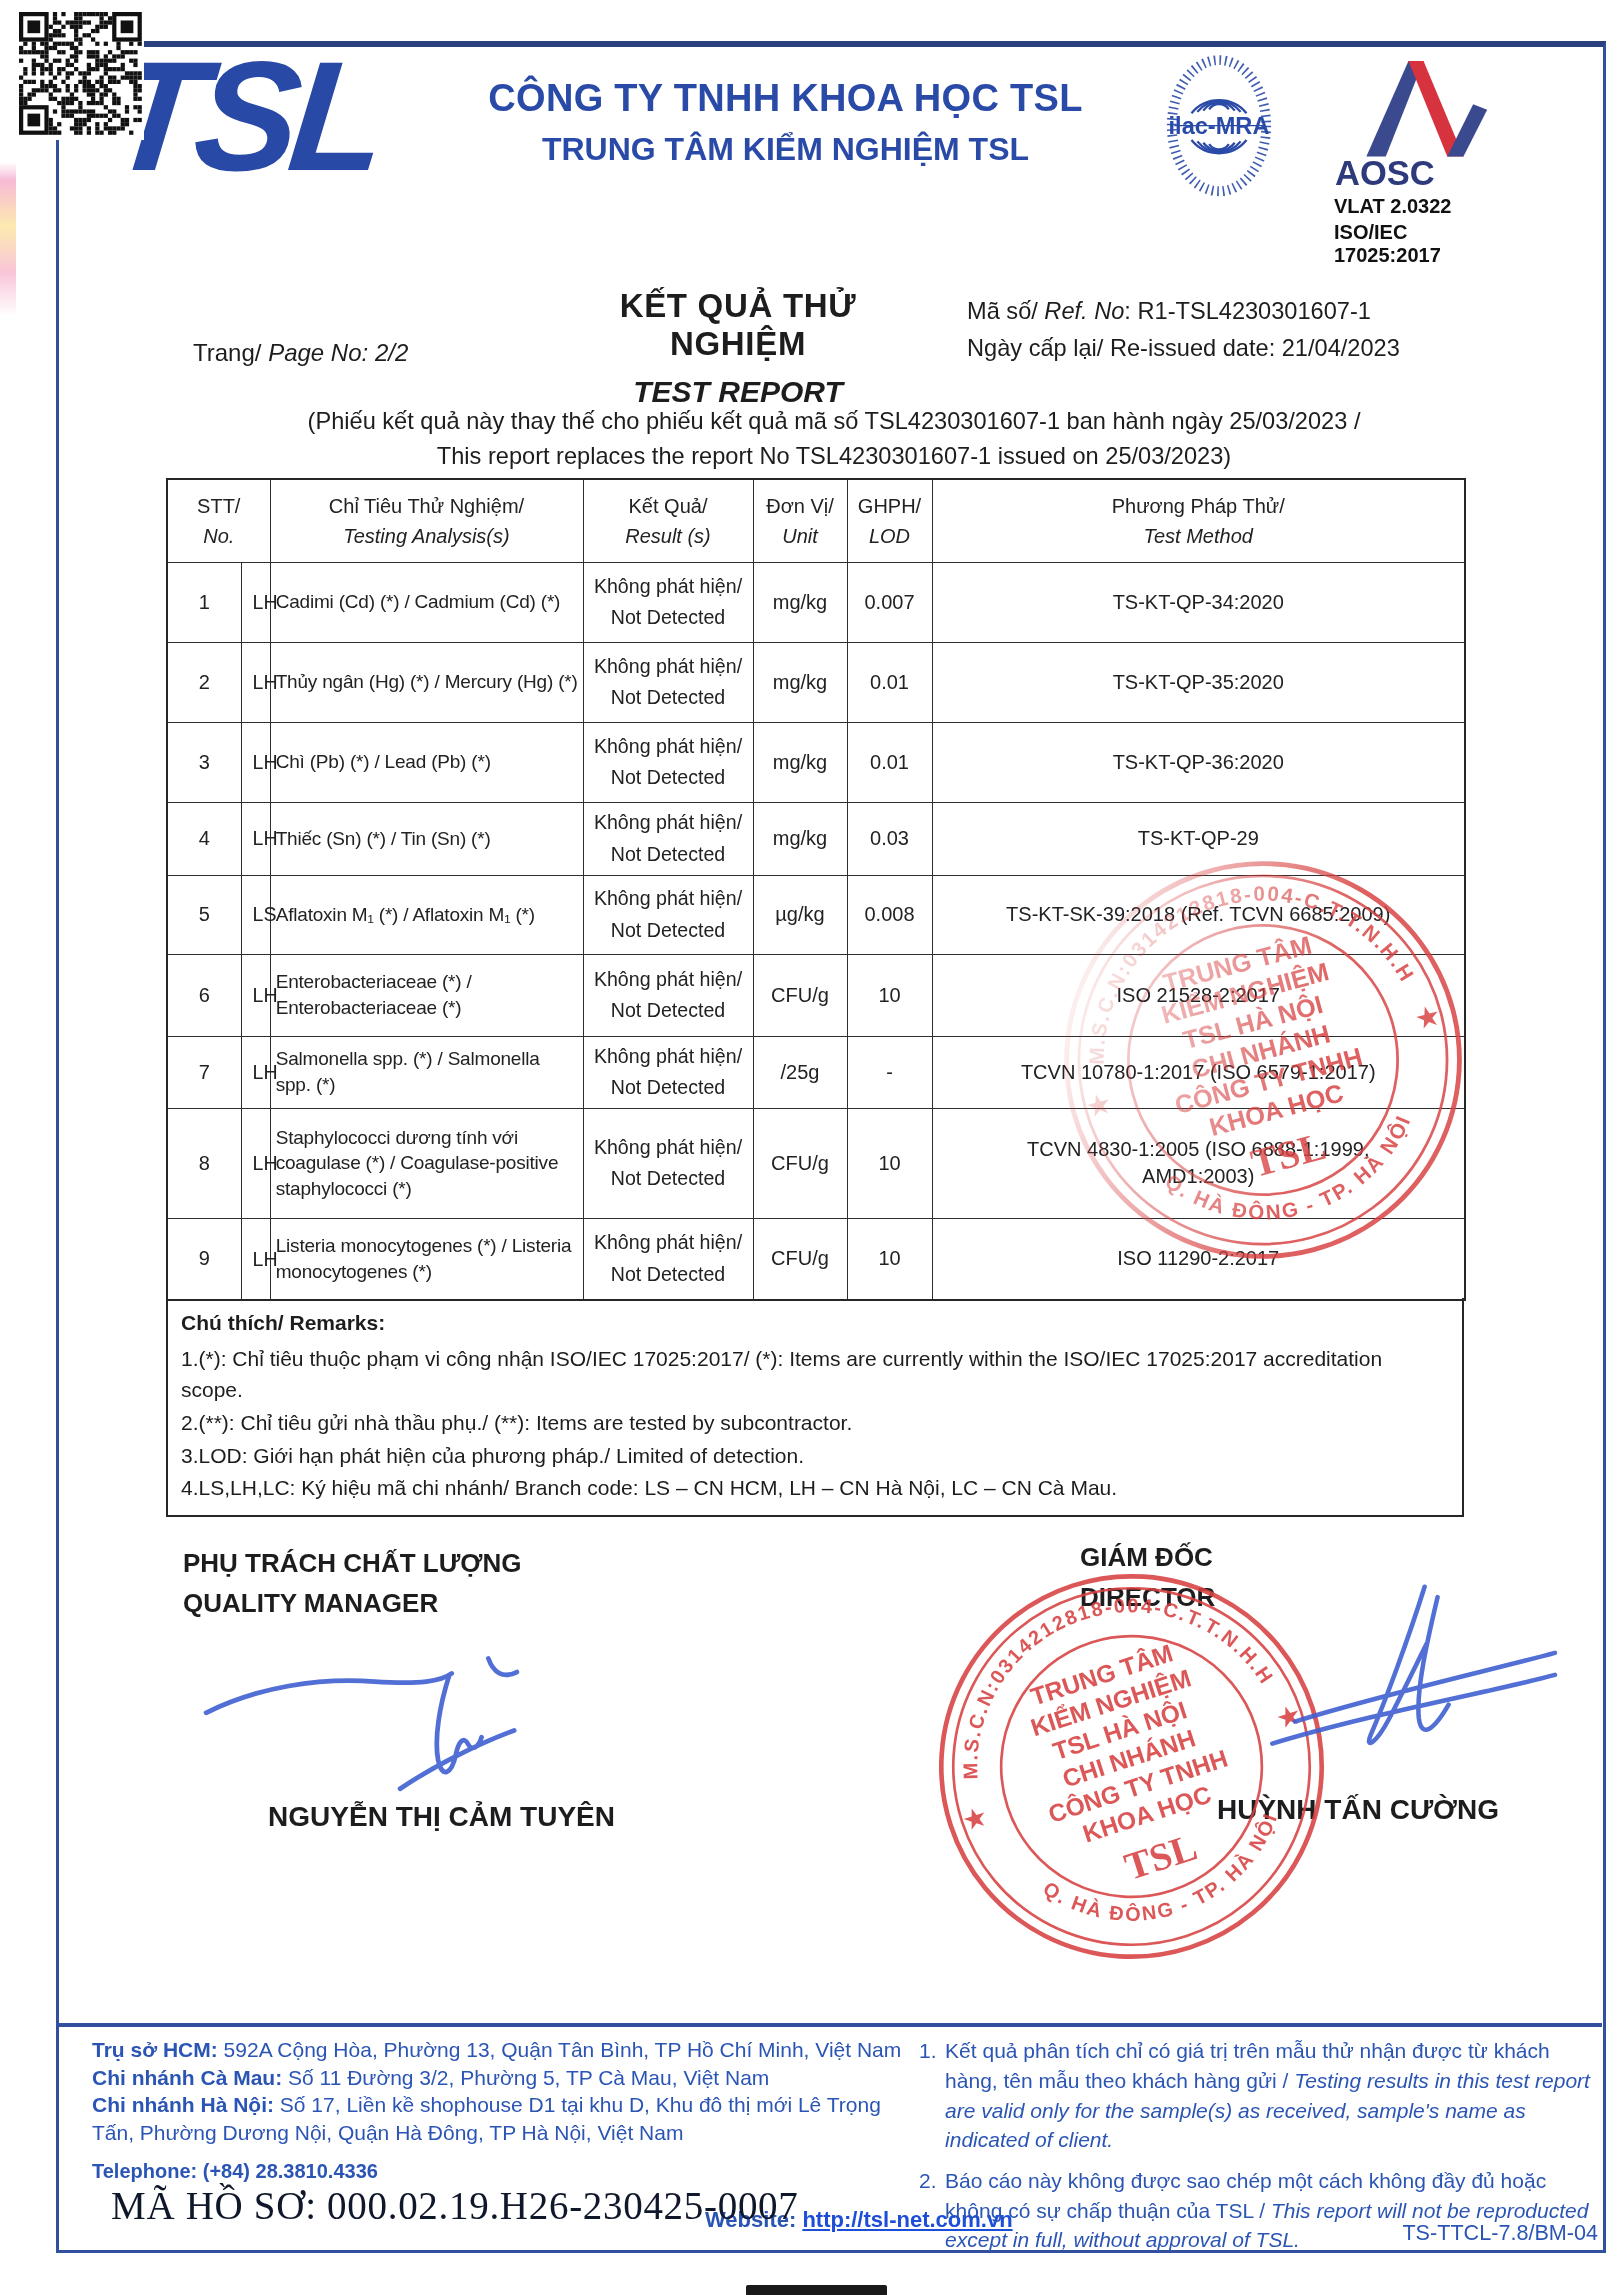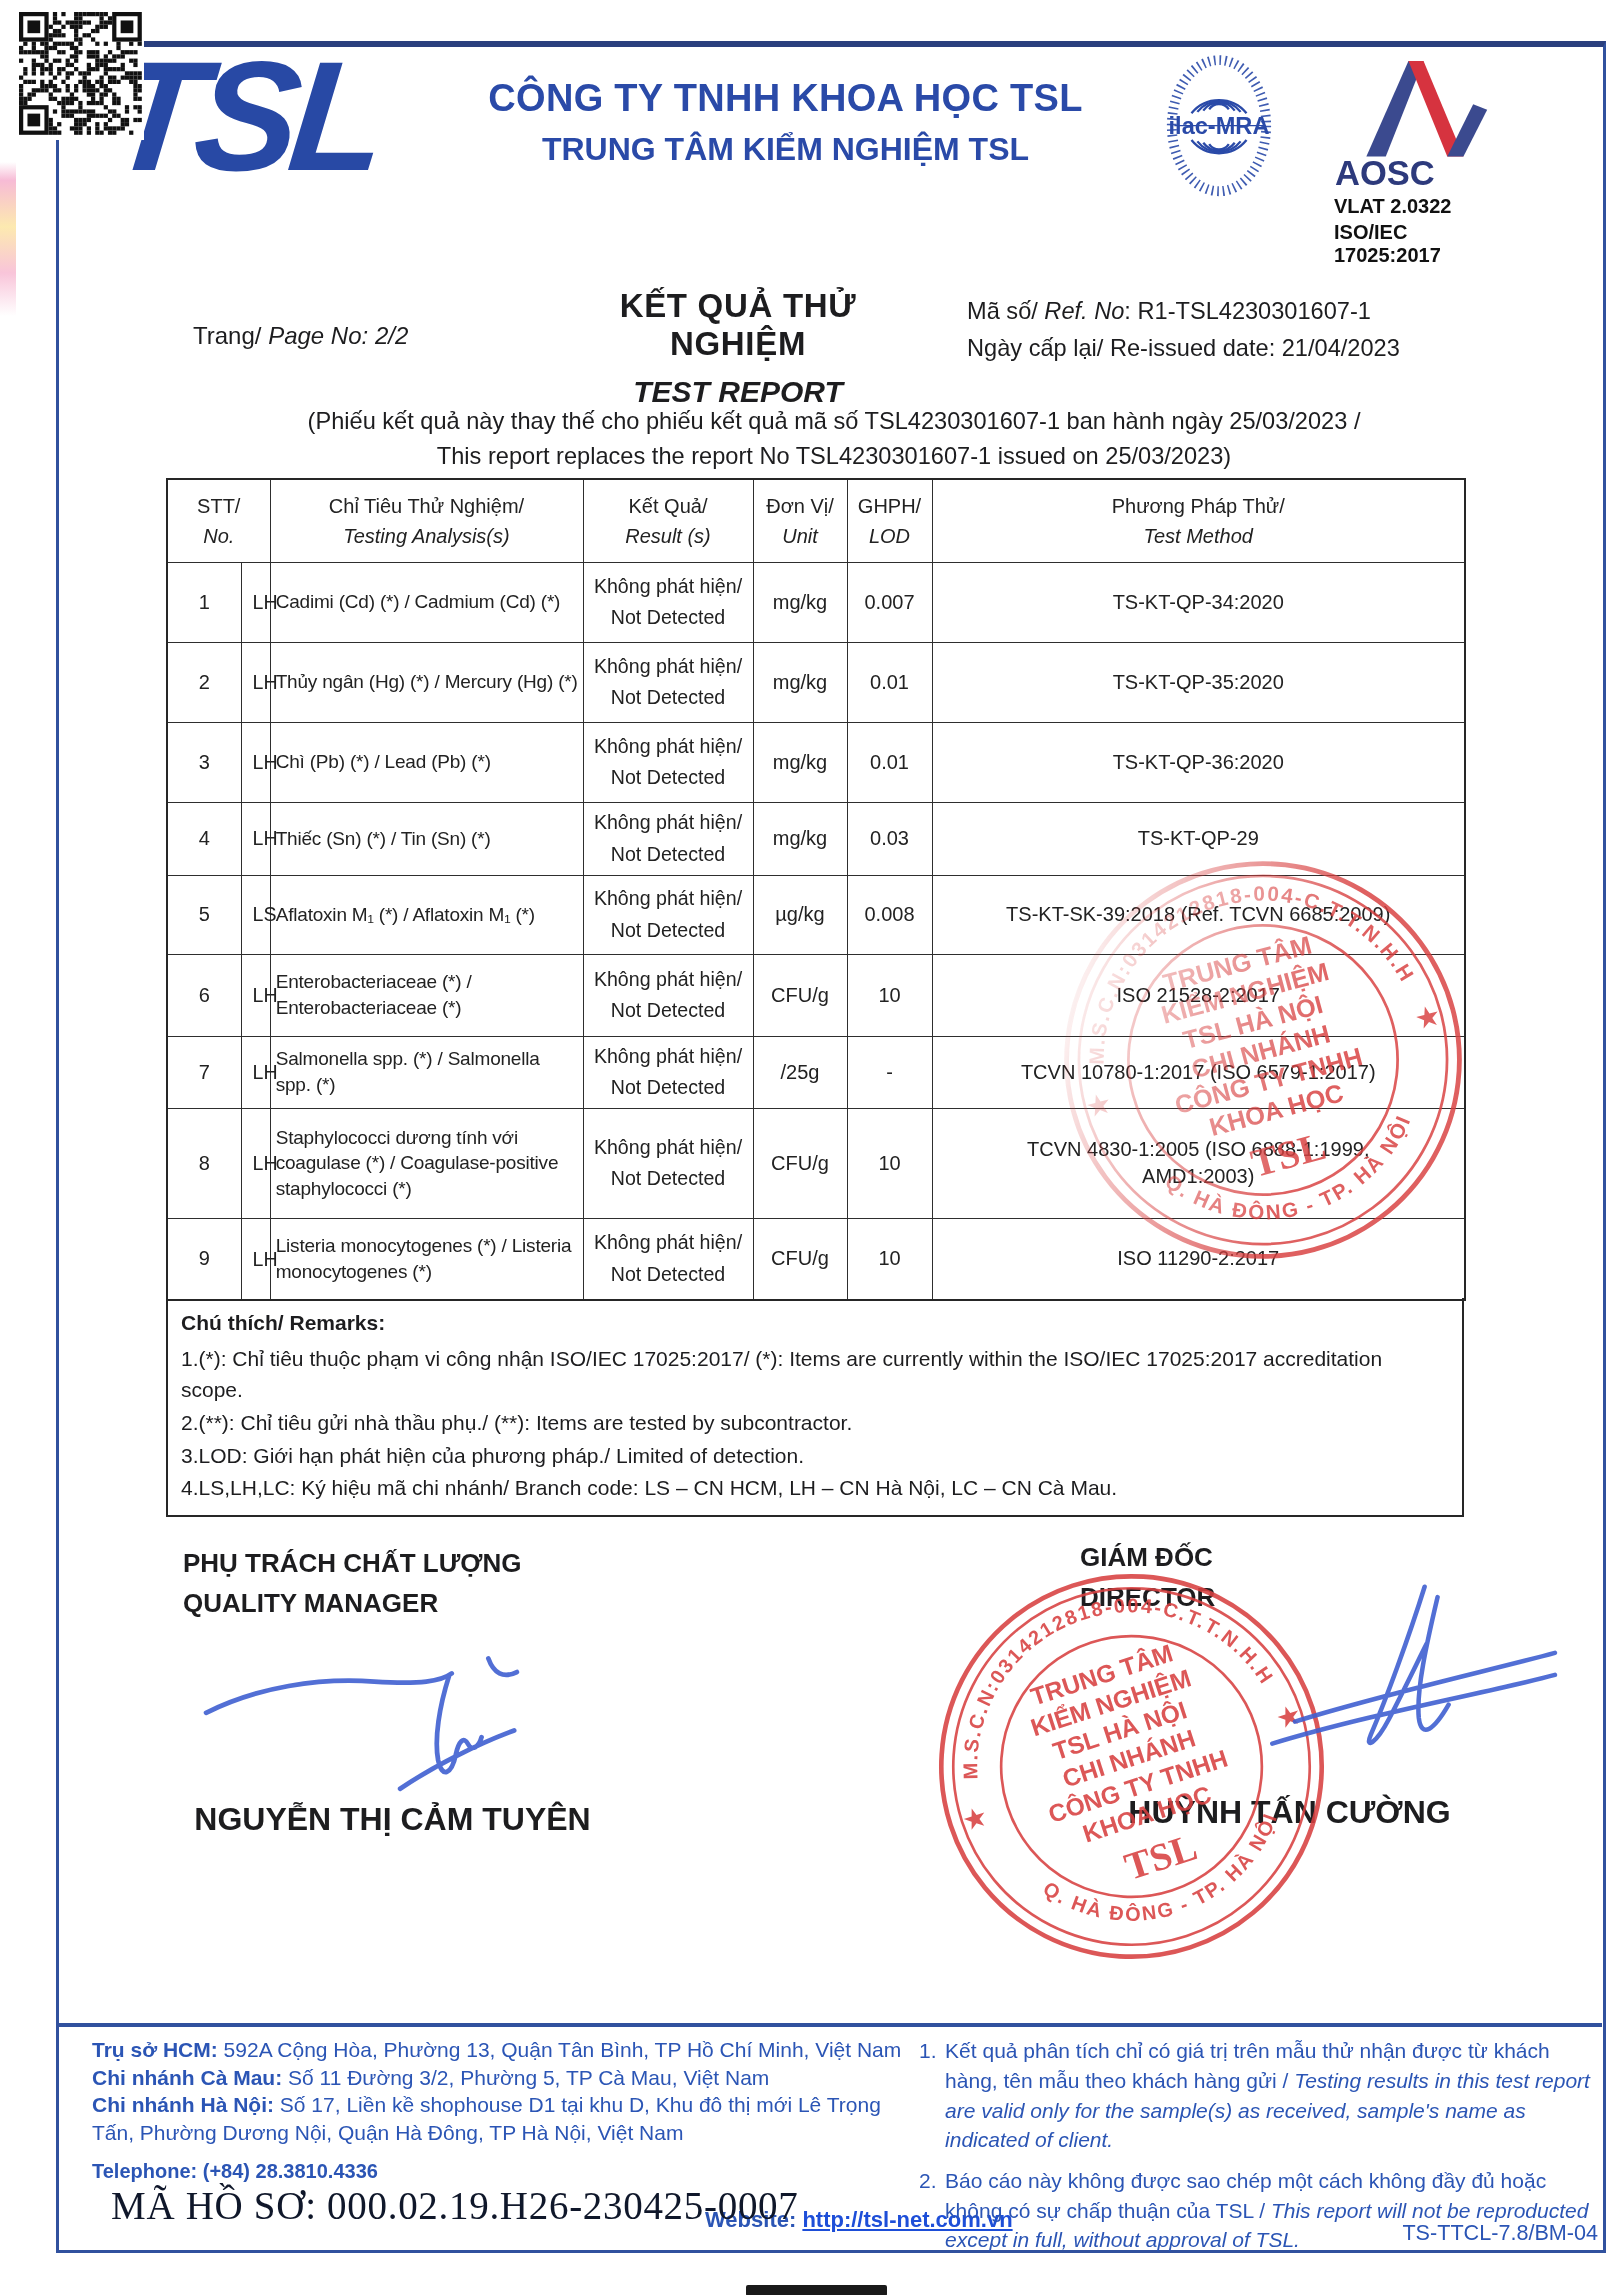--- a/index.html
+++ b/index.html
@@ -23,21 +23,21 @@
     color:#2849a5;letter-spacing:-9.2px;transform:skewX(-6deg);z-index:1}
   .company{left:419px;top:77px;width:733px;text-align:center;color:#2a4aa8}
   .company .l1{font-size:38px;font-weight:bold;letter-spacing:0.3px}
   .company .l2{font-size:32px;font-weight:bold;margin-top:10.5px}
   .ilac{left:1160px;top:47px;width:118px;height:158px}
   .aosc{left:1334px;top:46px;width:178px;text-align:left}
   .aosc .vlat{font-size:20px;font-weight:bold;color:#111;margin-top:1.3px}
   .aosc .iso{font-size:20px;font-weight:bold;color:#111;margin-top:2.6px}
 
   
-  .pageno{left:193px;top:322px;font-size:24px}
+  .pageno{left:193px;top:339px;font-size:24px}
   .titleblock{left:548px;top:287px;width:380px;text-align:center}
   .titleblock .vi{font-size:33px;font-weight:bold;letter-spacing:0.7px}
   .titleblock .en{font-size:30px;font-weight:bold;font-style:italic;margin-top:11.8px}
   .refblock{left:967px;top:293px;font-size:23.6px;line-height:1.55}
   .replace{left:258px;top:404px;width:1152px;text-align:center;font-size:23.6px;line-height:1.5}
 
   
   .tablewrap{left:166px;top:478px}
   #resultTable{border-collapse:collapse;width:1298px;table-layout:fixed;font-size:20px;color:#222;border:2px solid #262626}
   #resultTable th,#resultTable td{border:1.3px solid #2e2e2e;vertical-align:middle;text-align:center;padding:2.6px 5.2px;line-height:1.35}
@@ -56,21 +56,21 @@
   .remarks{left:166px;top:1298px;width:1298px;height:219px;border:2px solid #262626;border-top:none;
     padding:9.2px 13px;font-size:21px;line-height:1.5;overflow:hidden}
   .remarks .rtitle{font-weight:bold;margin-bottom:3.9px}
   .remarks div{margin-bottom:1.3px}
 
   
   .sigtitle{font-weight:bold;font-size:26px;line-height:1}
   .sigtitle .t2{margin-top:14.4px}
   .qm-title{left:183px;top:1550px;width:419px}
   .dir-title{left:1080px;top:1544px;width:419px}
-  .signame{text-align:center;font-weight:bold;font-size:32px}
+  .signame{text-align:right;font-weight:bold;font-size:28px}
   .qm-name{left:170px;top:1801px;width:445px}
   .dir-name{left:1080px;top:1794px;width:419px}
   .sig-svg{z-index:3}
   .qm-sig{left:190px;top:1611px;width:366px;height:190px}
   .dir-sig{left:1188px;top:1567px;width:376px;height:208px}
   .sig-svg path{fill:none;stroke:#3f5fd0;stroke-width:7;stroke-linecap:round;opacity:.9}
 
   
   .stamp{z-index:2;opacity:.88}
   .stamp1{left:1057px;top:854px;width:412px;height:412px;

